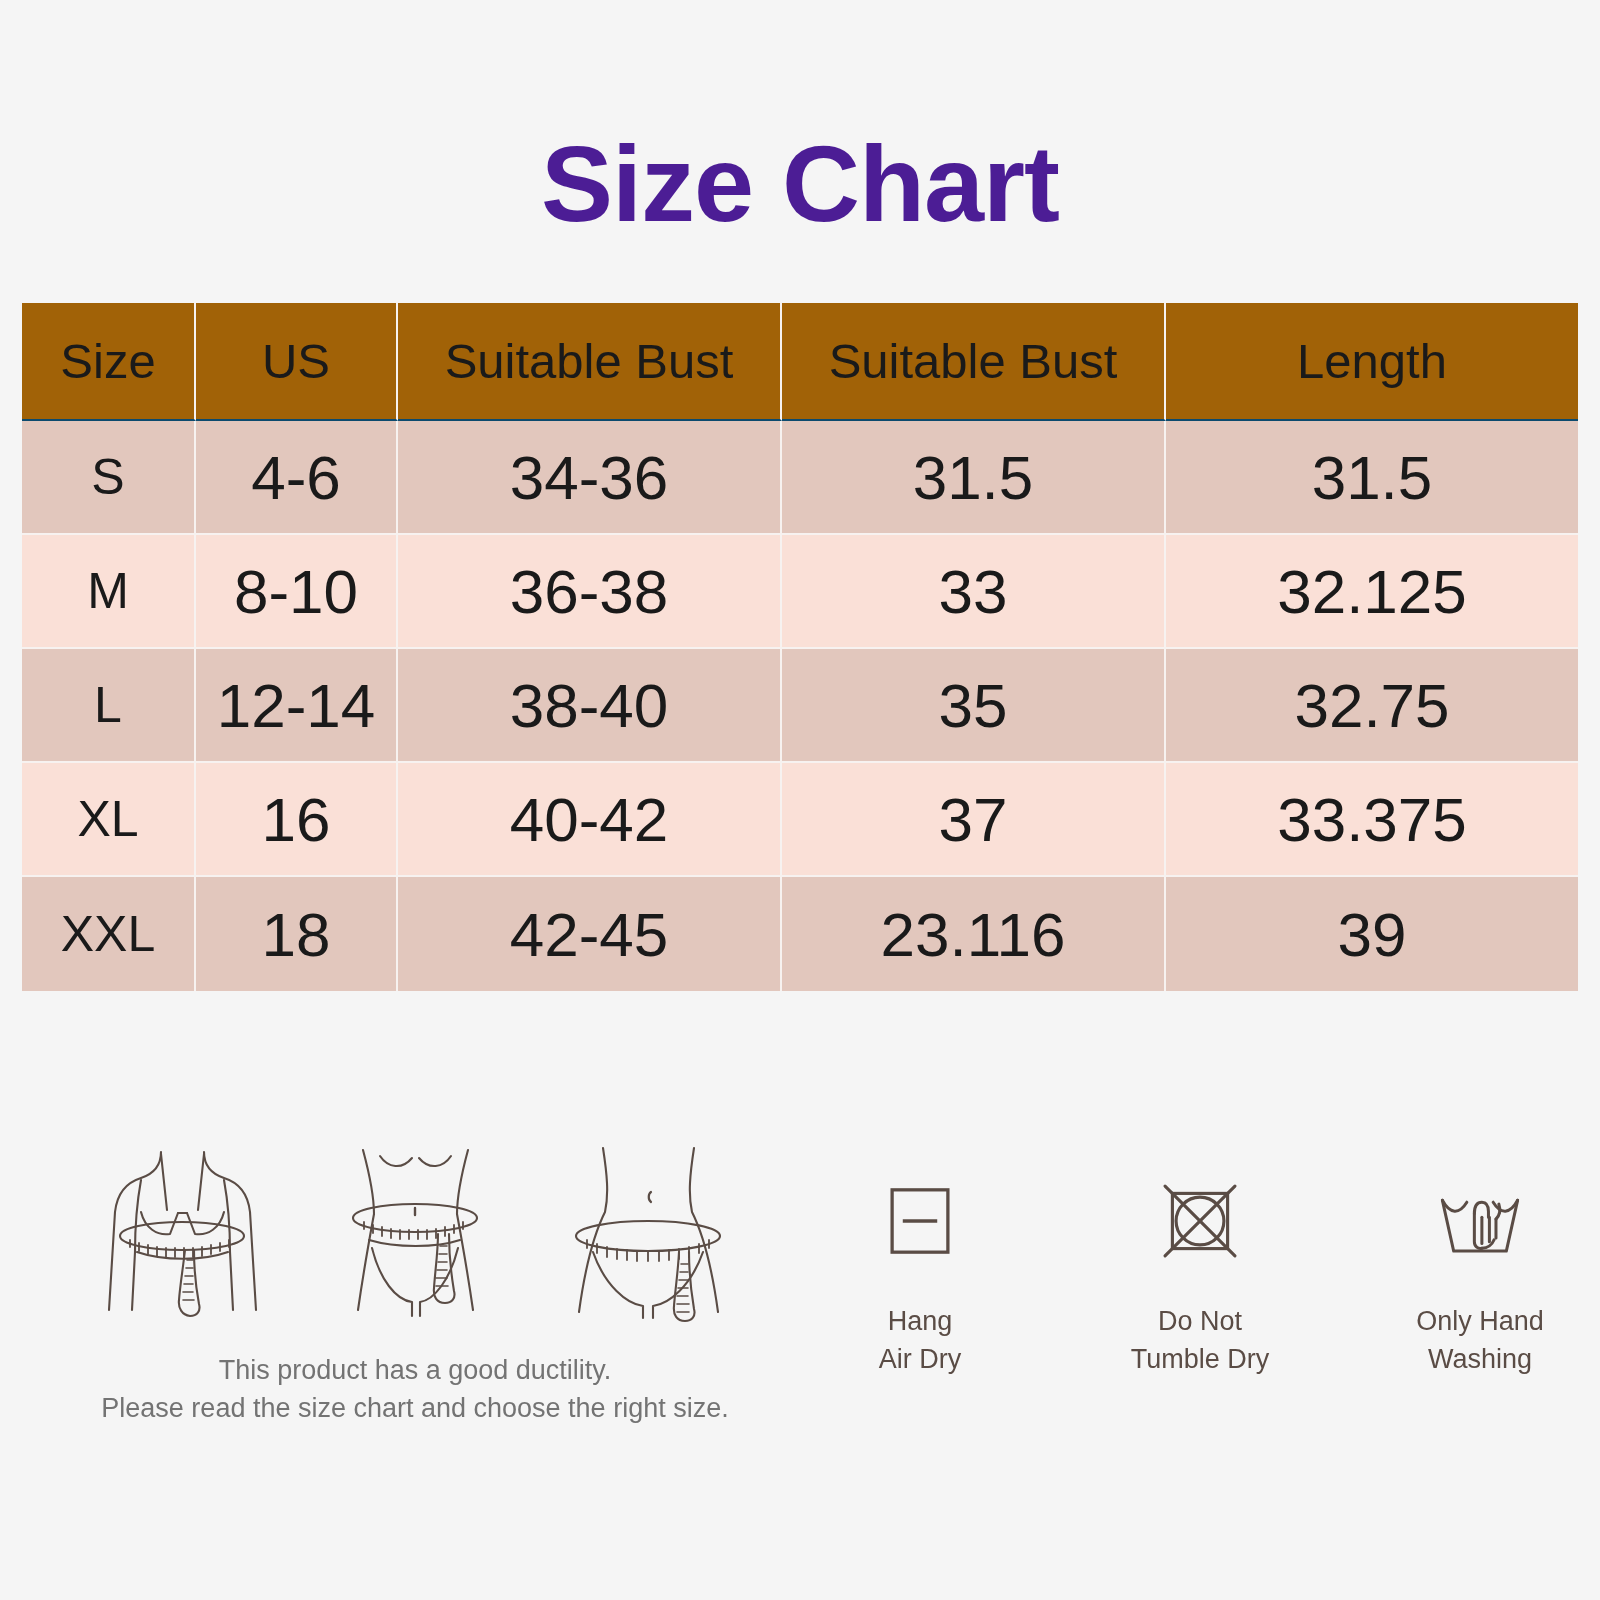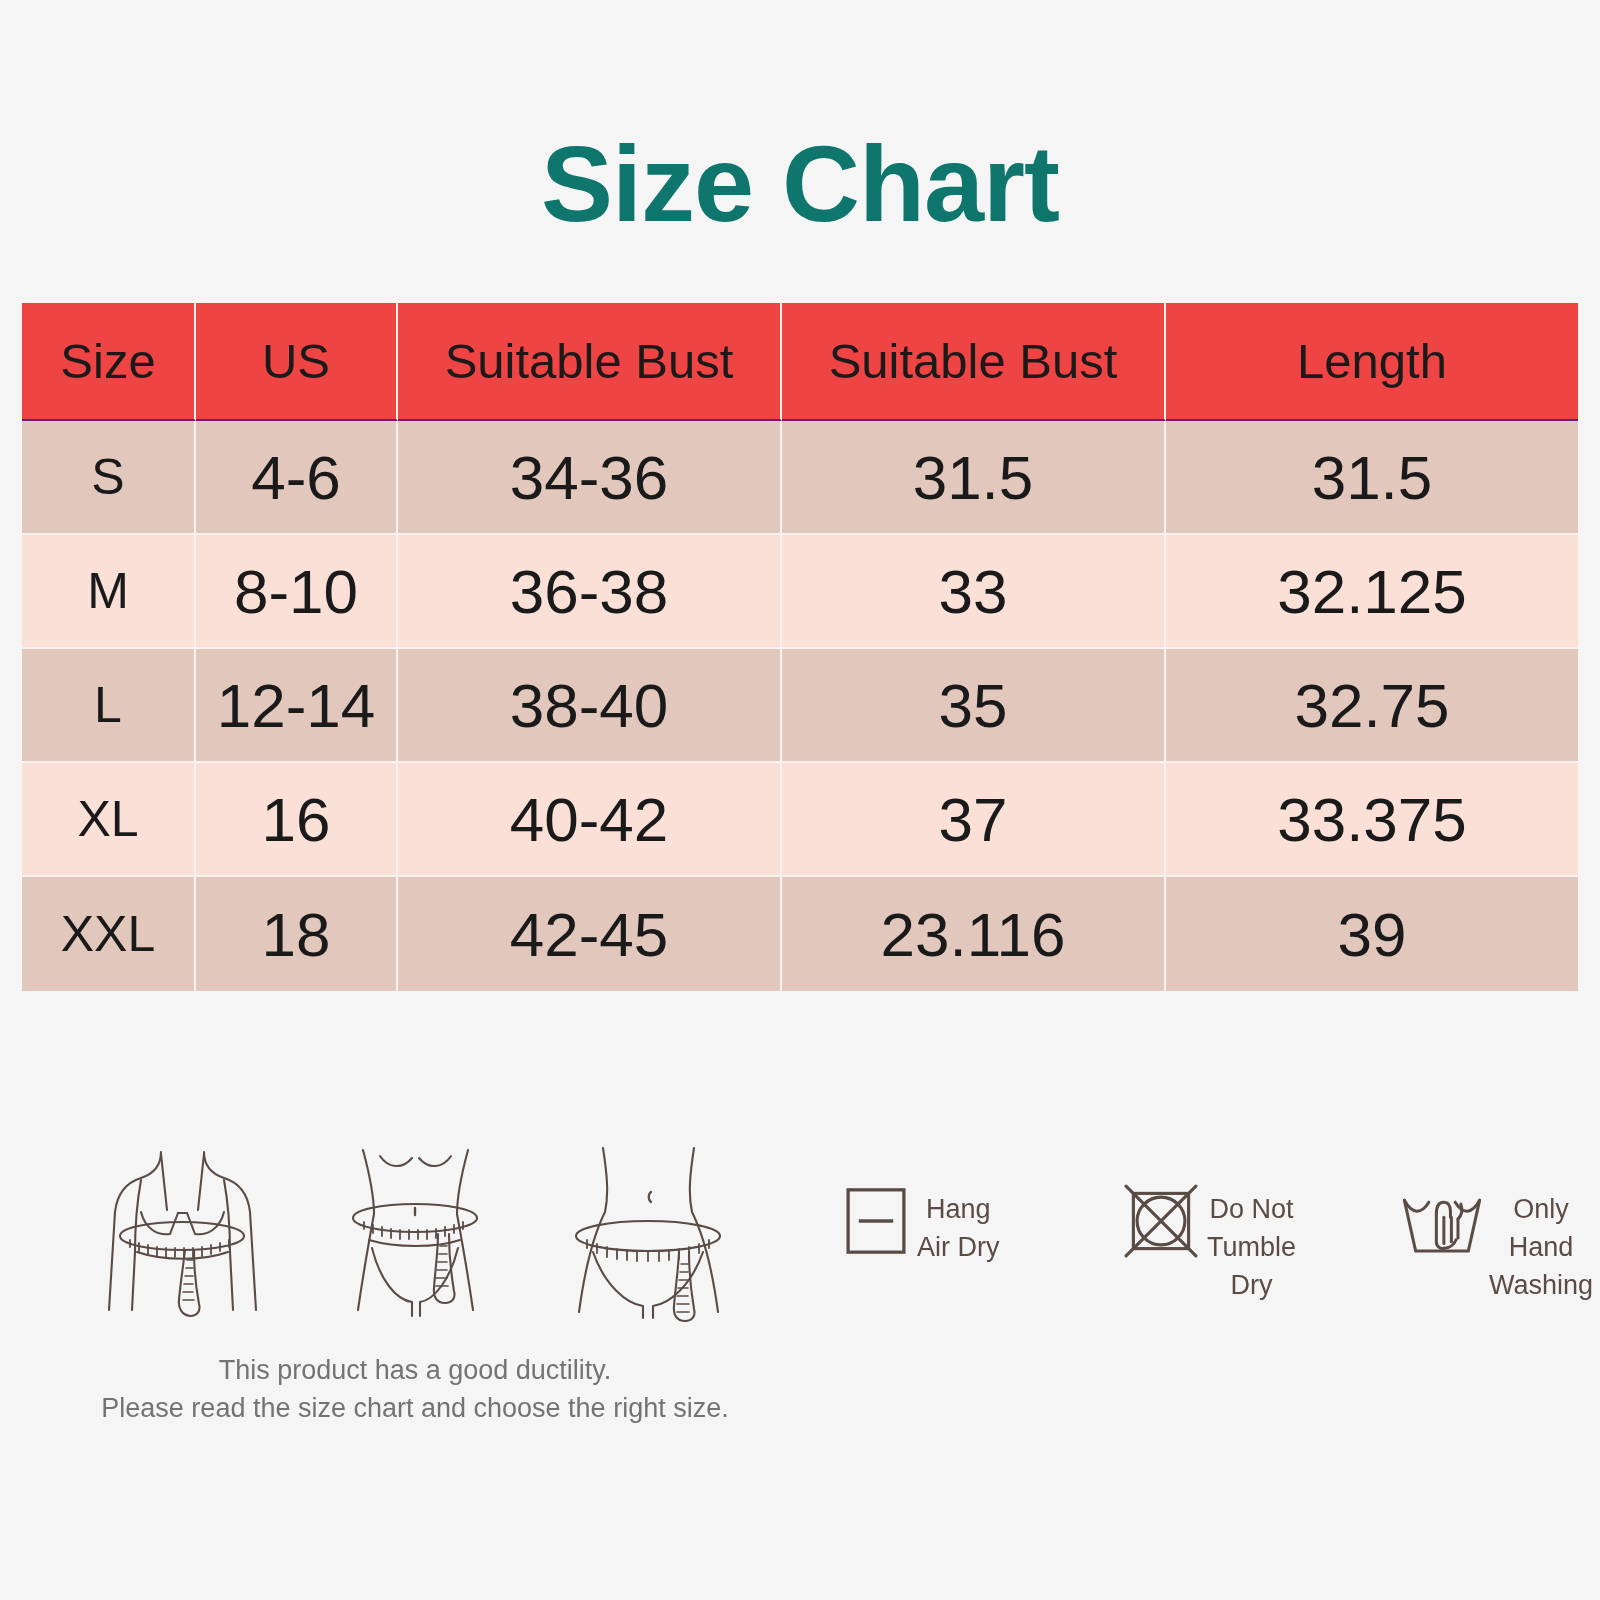--- a/index.html
+++ b/index.html
@@ -9,21 +9,21 @@
     height: 1600px;
     background: #f5f5f5;
     font-family: "Liberation Sans", sans-serif;
     overflow: hidden;
     position: relative;
   }
 
   
   .page-title {
     text-align: center;
-    color: #0f766e;
+    color: #4c1d95;
     font-size: 108px;
     font-weight: bold;
     letter-spacing: -1px;
     line-height: 1;
     padding-top: 130px;
     padding-bottom: 0;
   }
 
   
   .table-wrap {
@@ -48,24 +48,24 @@
     text-align: center;
     vertical-align: middle;
     color: #1a1a1a;
     border-right: 2px solid #f7f2f0;
     font-weight: normal;
   }
   table.size-table th:last-child,
   table.size-table td:last-child { border-right: none; }
 
   table.size-table thead th {
-    background: #ef4444;
+    background: #a16207;
     height: 118px;
     font-size: 49px;
-    border-bottom: 2px solid #701a75;
+    border-bottom: 2px solid #0c4a6e;
   }
 
   table.size-table tbody td {
     height: 114px;
     font-size: 62px;
     border-bottom: 2px solid #f7f2f0;
   }
   table.size-table tbody tr:last-child td { border-bottom: none; }
 
   table.size-table tbody tr.row-dark  td { background: #e2c7bd; }
@@ -109,22 +109,22 @@
   .bottom-right {
     width: 800px;
     padding-top: 55px;
     display: flex;
     justify-content: center;
     gap: 110px;
   }
   .care-item {
     width: 170px;
     display: flex;
-    flex-direction: row;
-    align-items: flex-start;
+    flex-direction: column;
+    align-items: center;
   }
   .care-icon { height: 112px; display: flex; align-items: center; justify-content: center; }
   .care-label {
     margin-top: 26px;
     text-align: center;
     color: #5a4c45;
     font-size: 27px;
     line-height: 1.4;
     white-space: pre-line;
   }

